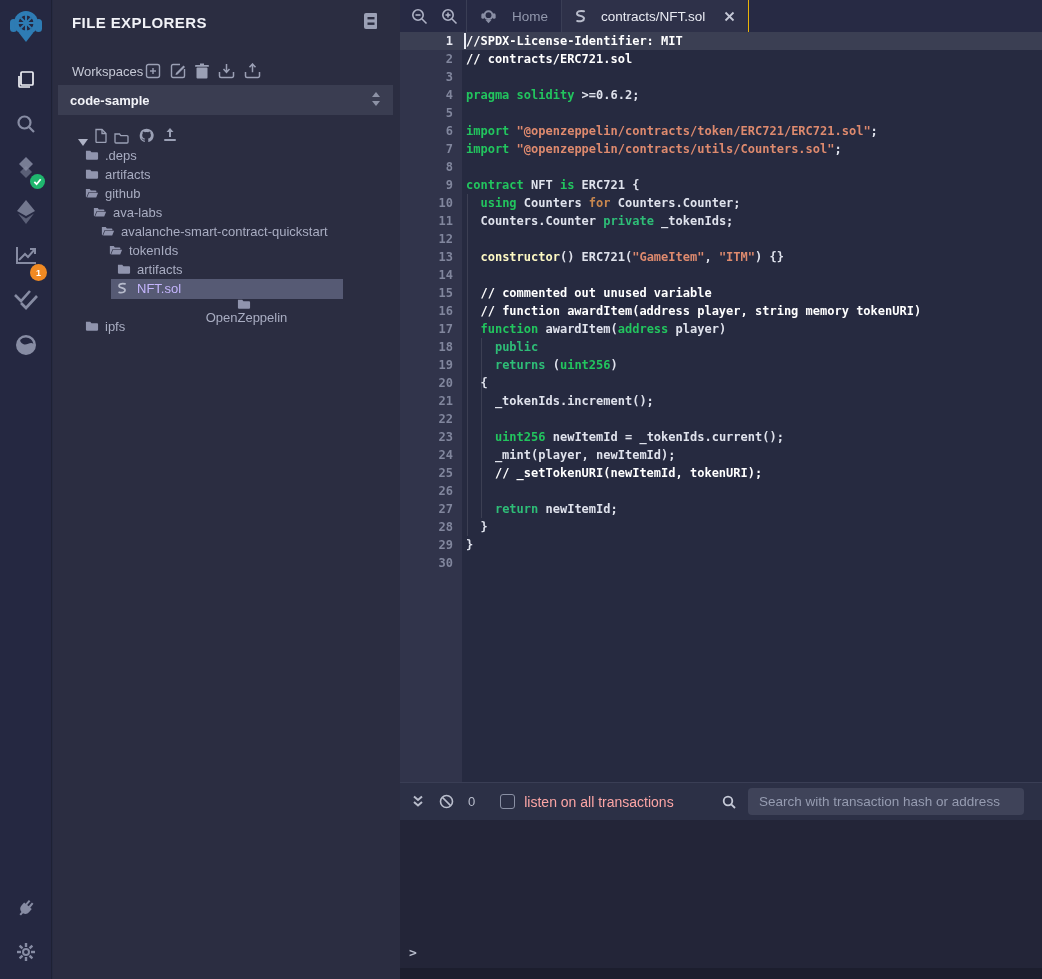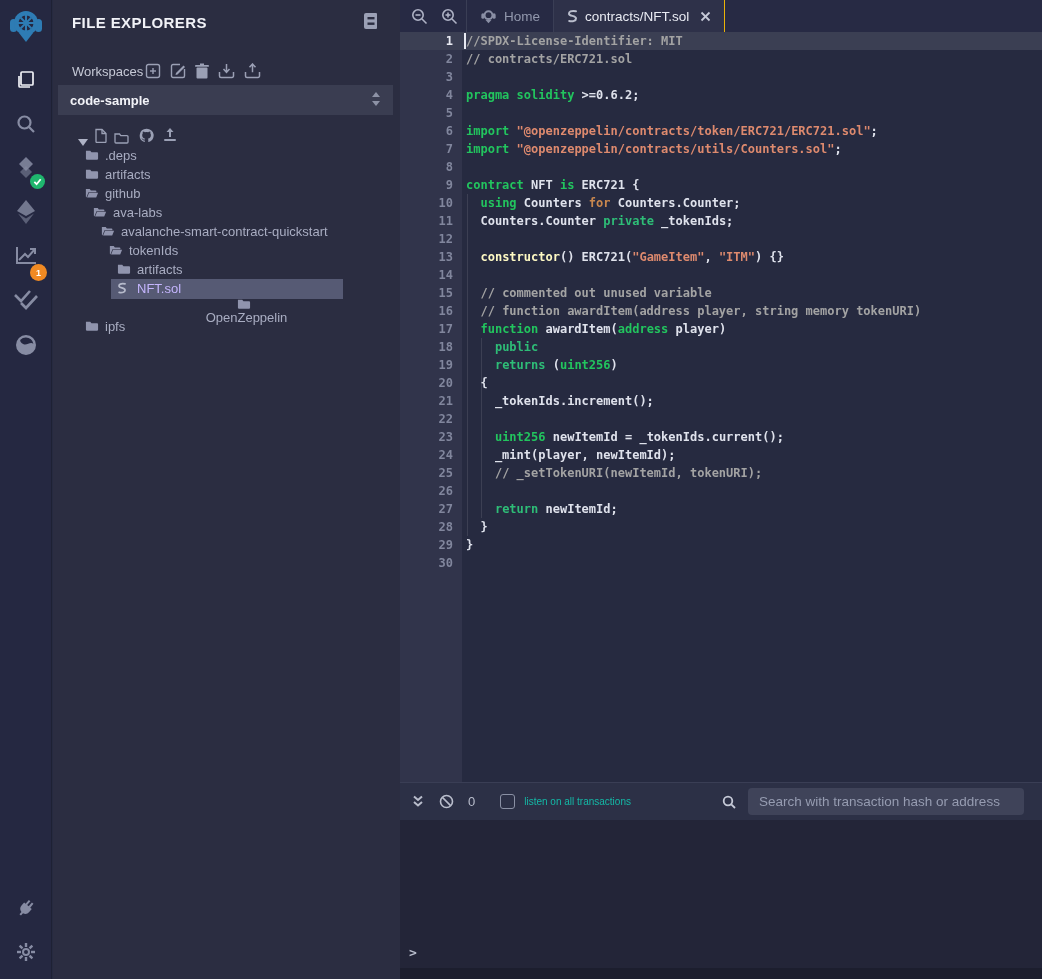--- a/index.html
+++ b/index.html
@@ -43,54 +43,54 @@
   .tree-row > * { position:relative; z-index:1;text-align:center; }
 
   
   #main { position:absolute; left:400px; top:0; width:642px; height:979px;
           background:#262a40; }
   #tabbar { position:absolute; left:0; top:0; width:642px; height:32px;
             background:#272a44; display:flex; align-items:stretch; }
   #zoom-controls { width:66px; display:flex; align-items:center; gap:13px;
                    padding-left:11px; }
   #zoom-controls span { cursor:pointer; display:flex; }
-  .tab { display:flex; align-items:center; gap:7px; padding:0 13px;
+  .tab { display:flex; align-items:center; gap:15px; padding:0 13px;
          border-left:1px solid #3a3e55; font-size:13.5px; color:#9298ad; cursor:pointer; }
   .tab:last-of-type { border-right:1px solid #eab308; }
   .tab.active { background:#2e3149; color:#e9ebf3; }
   .tab .close { margin-left:4px; display:flex; }
 
   
   #editor { position:absolute; left:0; top:32px; width:642px; height:750px; }
   #gutter-strip { position:absolute; left:0; top:0; width:62px; height:750px;
                   background:#31344b; }
   .code-line { position:relative; height:18px; display:flex; white-space:pre;
                font-family:"DejaVu Sans Mono", monospace; font-size:12px;
                line-height:18px; font-weight:600; }
   .code-line .ln { width:62px; flex:0 0 62px; text-align:right; padding-right:9px;
                    color:#81869d; }
   .code-line .code { padding-left:4px; }
   .code-line.active { background:#3b3f53; }
   .code-line.active .ln { color:#e9ebf3; }
   .cursor { position:absolute; left:64px; top:1px; width:2px; height:16px;
             background:#e8eaf2; }
   .indent-guide { position:absolute; width:1px; background:rgba(255,255,255,0.10); }
-  .tok.tx{color:#dfe2ec} .tok.cm{color:#a3a3a3} .tok.kw{color:#22c55e}
+  .tok.tx{color:#dfe2ec} .tok.cm{color:#ffffff} .tok.kw{color:#22c55e}
   .tok.kw2{color:#c9874e} .tok.st{color:#de8a6e} .tok.pk{color:#fef9c3}
   .tok.g2{color:#2ebd77}
 
   
   #term-bar { position:absolute; left:0; top:782px; width:642px; height:38px;
               background:#2c3046; border-top:1px solid #3a3e55;
               display:flex; align-items:center; }
   #term-bar .tb-ico { display:flex; cursor:pointer; }
   #term-count { color:#b9bdcc; font-size:13px; margin:0 0 0 14px; }
   #term-check { appearance:none; width:15px; height:15px; border:1px solid #8a90a4;
                 border-radius:3px; background:transparent; margin-left:25px; cursor:pointer; }
-  #term-listen { color:#14b8a6; font-size:10px; margin-left:9px; }
+  #term-listen { color:#fca5a5; font-size:14px; margin-left:9px; }
   #term-search-ico { margin-left:auto; display:flex; cursor:pointer; }
   #term-search { width:276px; height:27px; margin:0 18px 0 12px; background:#3f4359;
                  border:none; border-radius:4px; color:#d7dae6; font-size:13.5px;
                  padding:0 11px; outline:none; font-family:"Liberation Sans",sans-serif; }
   #term-search::placeholder { color:#969cb1; }
   #term-body { position:absolute; left:0; top:820px; width:642px; height:148px;
                background:#232538; }
   #term-prompt { position:absolute; left:9px; bottom:8px; color:#b9bdcc;
                  font-family:"DejaVu Sans Mono", monospace; font-size:13px;
                  font-weight:700; }

